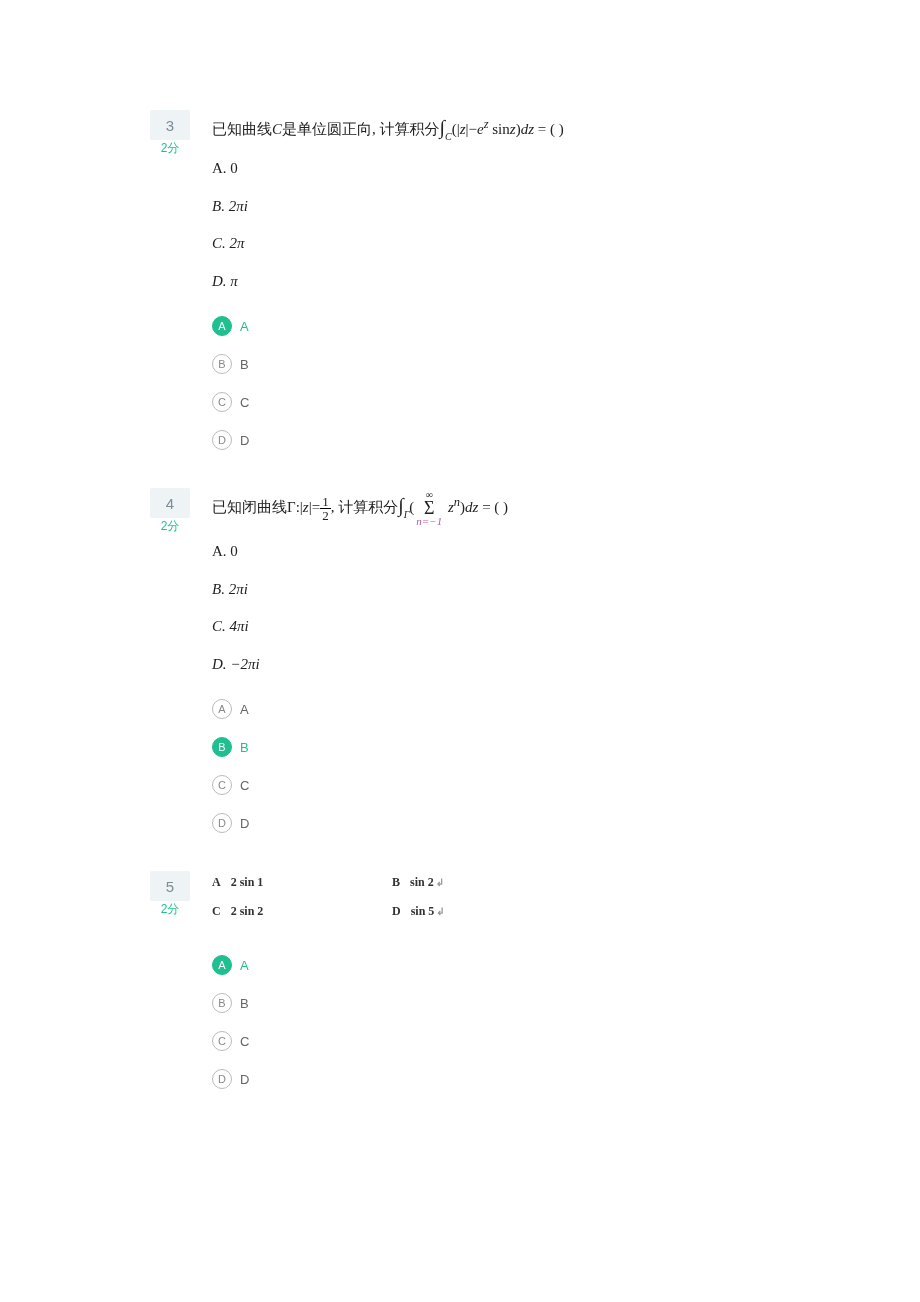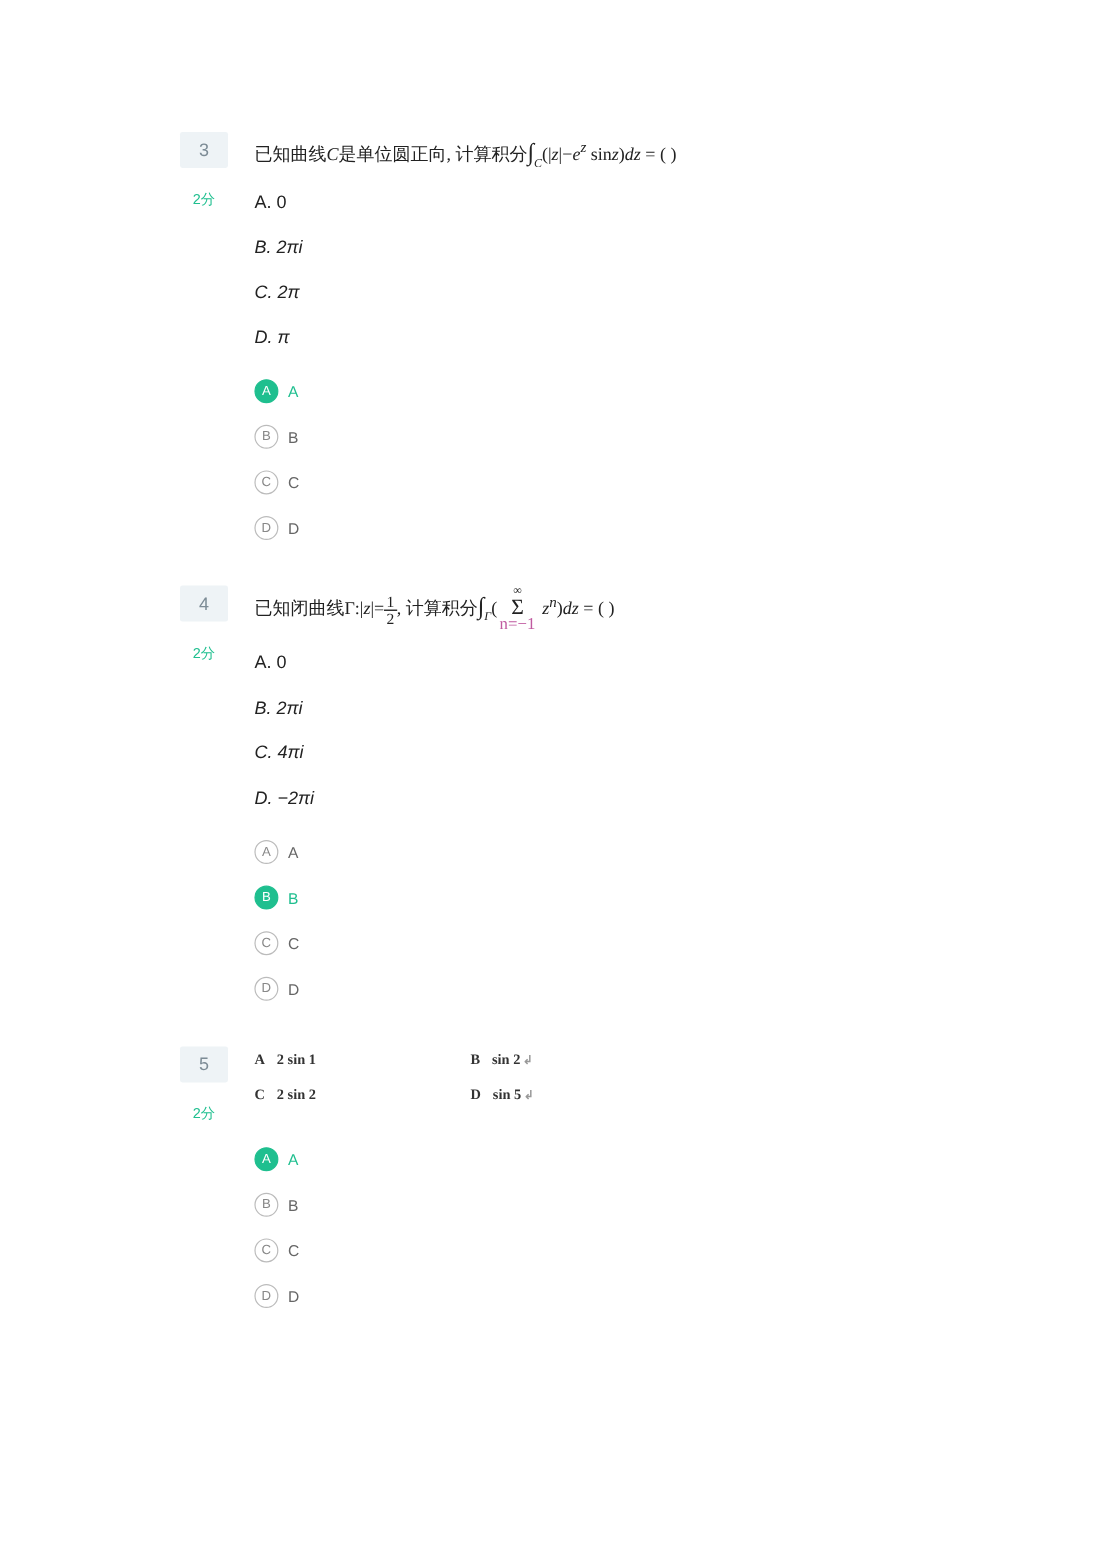--- a/index.html
+++ b/index.html
@@ -30,41 +30,40 @@
     color: #7d8c96;
     font-size: 15px;
     display: flex;
     align-items: center;
     justify-content: center;
     border-radius: 2px;
   }
   .points {
     color: #1fbf8f;
     font-size: 12px;
-    margin-top: 18px;
     text-align: center;
     width: 40px;
   }
   .right-col {
     flex: 1;
     font-size: 15px;
     color: #222;
   }
   .stem {
     line-height: 1.7;
     margin-bottom: 6px;
     font-family: "Times New Roman", serif;
   }
   .stem-small {
     font-size: 12px;
     line-height: 1.6;
   }
   .opt-line {
     line-height: 1.7;
-    font-family: Liberation Sans, sans-serif;
+    font-family: Liberation Serif, serif;
     margin-top: 12px;
   }
   .frac {
     display: inline-block;
     vertical-align: middle;
     text-align: center;
     font-size: 13px;
     line-height: 1;
   }
   .frac .num {
@@ -88,21 +87,22 @@
     display: block;
     font-size: 10px;
   }
   .sum .sigma {
     display: block;
     font-size: 18px;
     line-height: 16px;
   }
   .sum .bot {
     display: block;
-    font-size: 14px;
+    font-size: 11px;
+    font-style: italic;
     color: #c05aa0;
   }
   .intsub {
     font-size: 10px;
     font-style: italic;
     position: relative;
     top: 6px;
   }
   .answers {
     margin-top: 22px;

